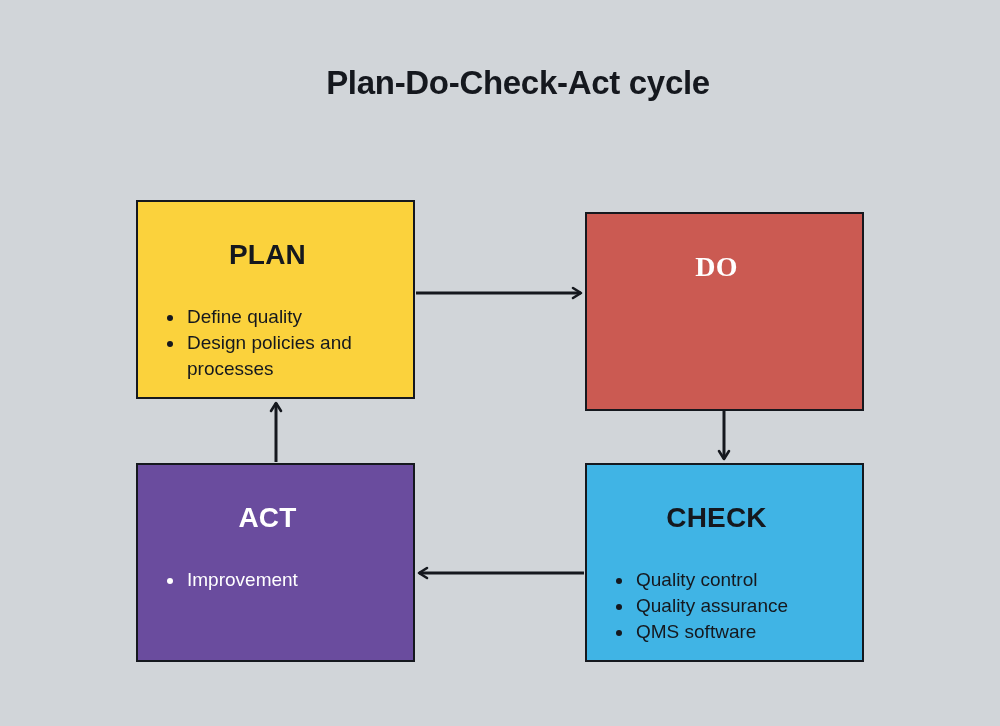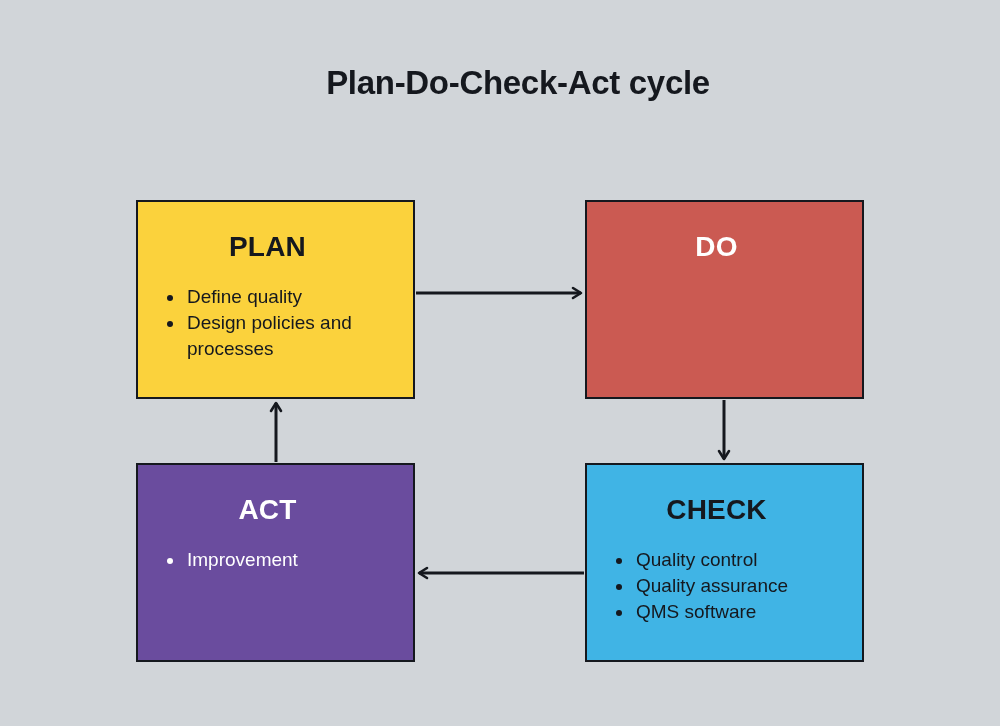--- a/index.html
+++ b/index.html
@@ -43,37 +43,37 @@
   }
   .box{
     position:absolute;
     width:279px;
     height:199px;
     box-sizing:border-box;
     border:2px solid var(--border);
     padding:28px 16px 0 0;
   }
   .box h2{
-    margin:0;
+    margin:8px;
     text-align:center;
     font-size:28px;
     font-weight:700;
     line-height:34px;
     letter-spacing:0.2px;
   }
   .box ul{
-    margin:20px 0 0 0;
+    margin:32px 0 0 0;
     padding-left:47px;
     font-size:19px;
     line-height:26px;
     font-weight:400;
   }
   .box li{padding-left:2px;}
   .box-plan{left:136px;top:200px;background:var(--plan_fill);color:var(--plan_text);}
-  .box-do{left:585px;top:200px;background:var(--do_fill);color:var(--do_text);}
+  .box-do{left:585px;top:212px;background:var(--do_fill);color:var(--do_text);font-family:Liberation Serif, serif;}
   .box-act{left:136px;top:463px;background:var(--act_fill);color:var(--act_text);}
   .box-check{left:585px;top:463px;background:var(--check_fill);color:var(--check_text);}
   .arrows{
     position:absolute;
     left:0;top:0;
     width:1000px;height:726px;
     pointer-events:none;
   }
   .arrows line{
     stroke:var(--arrow);

